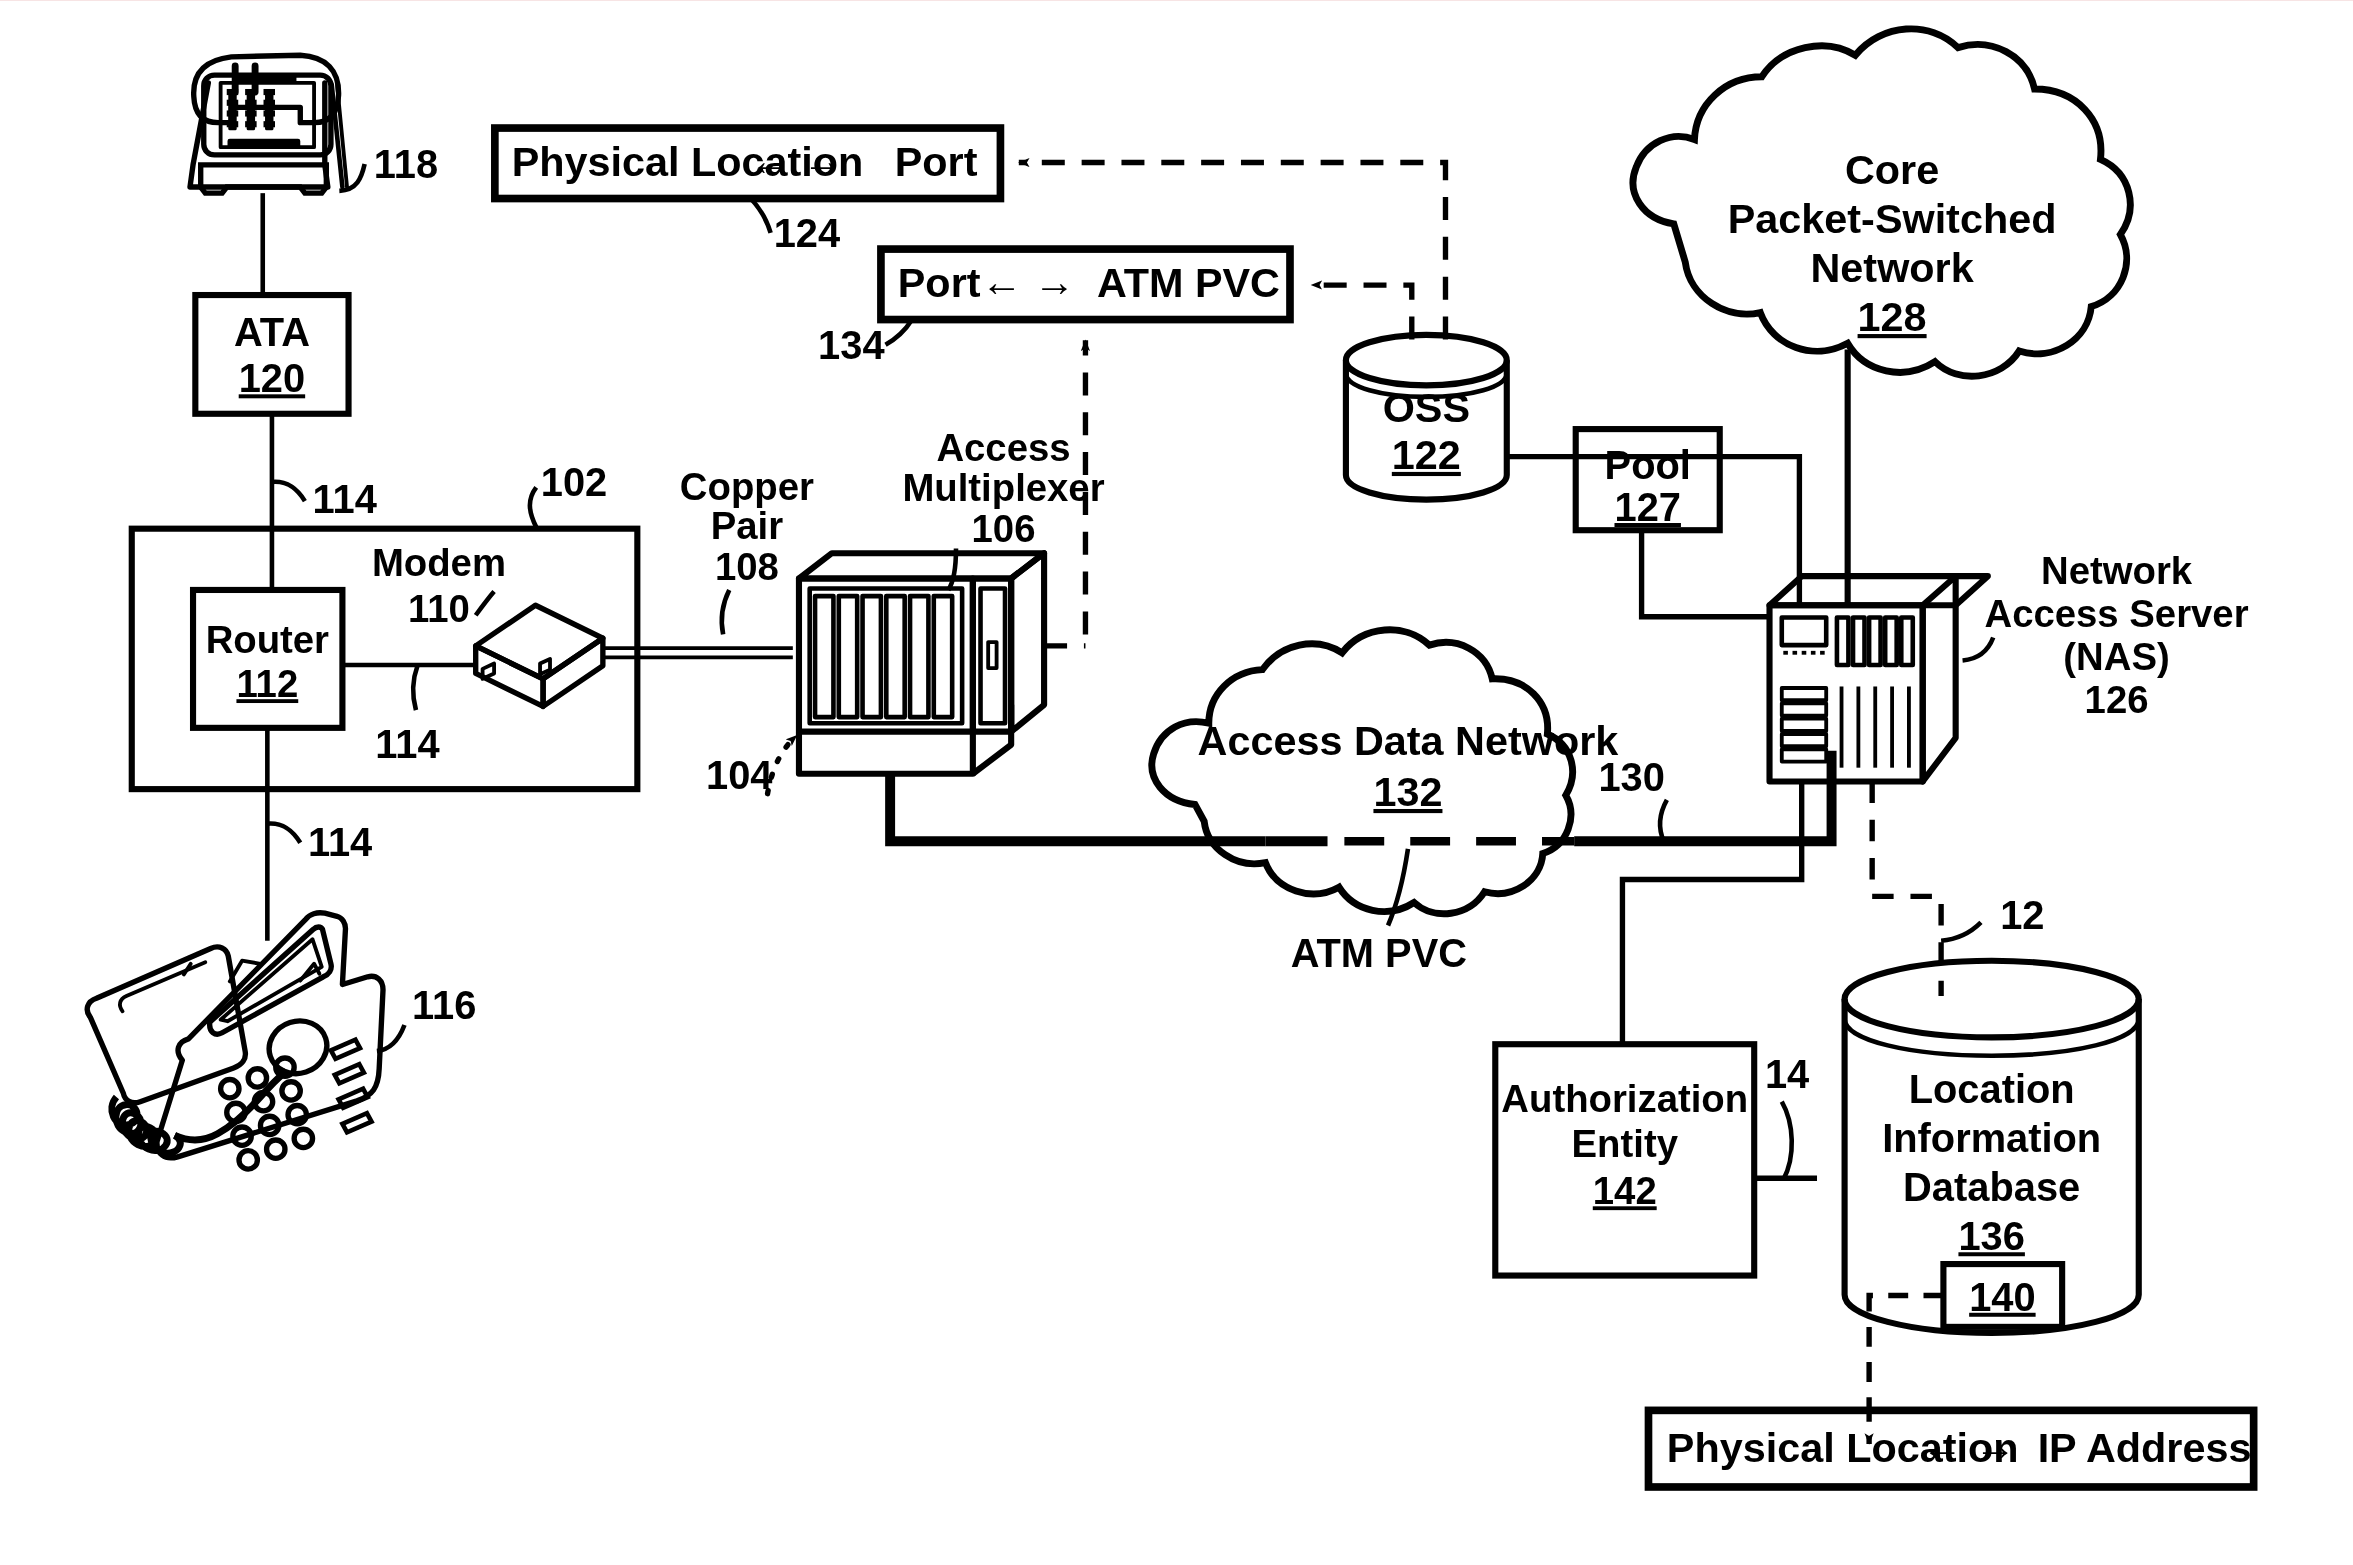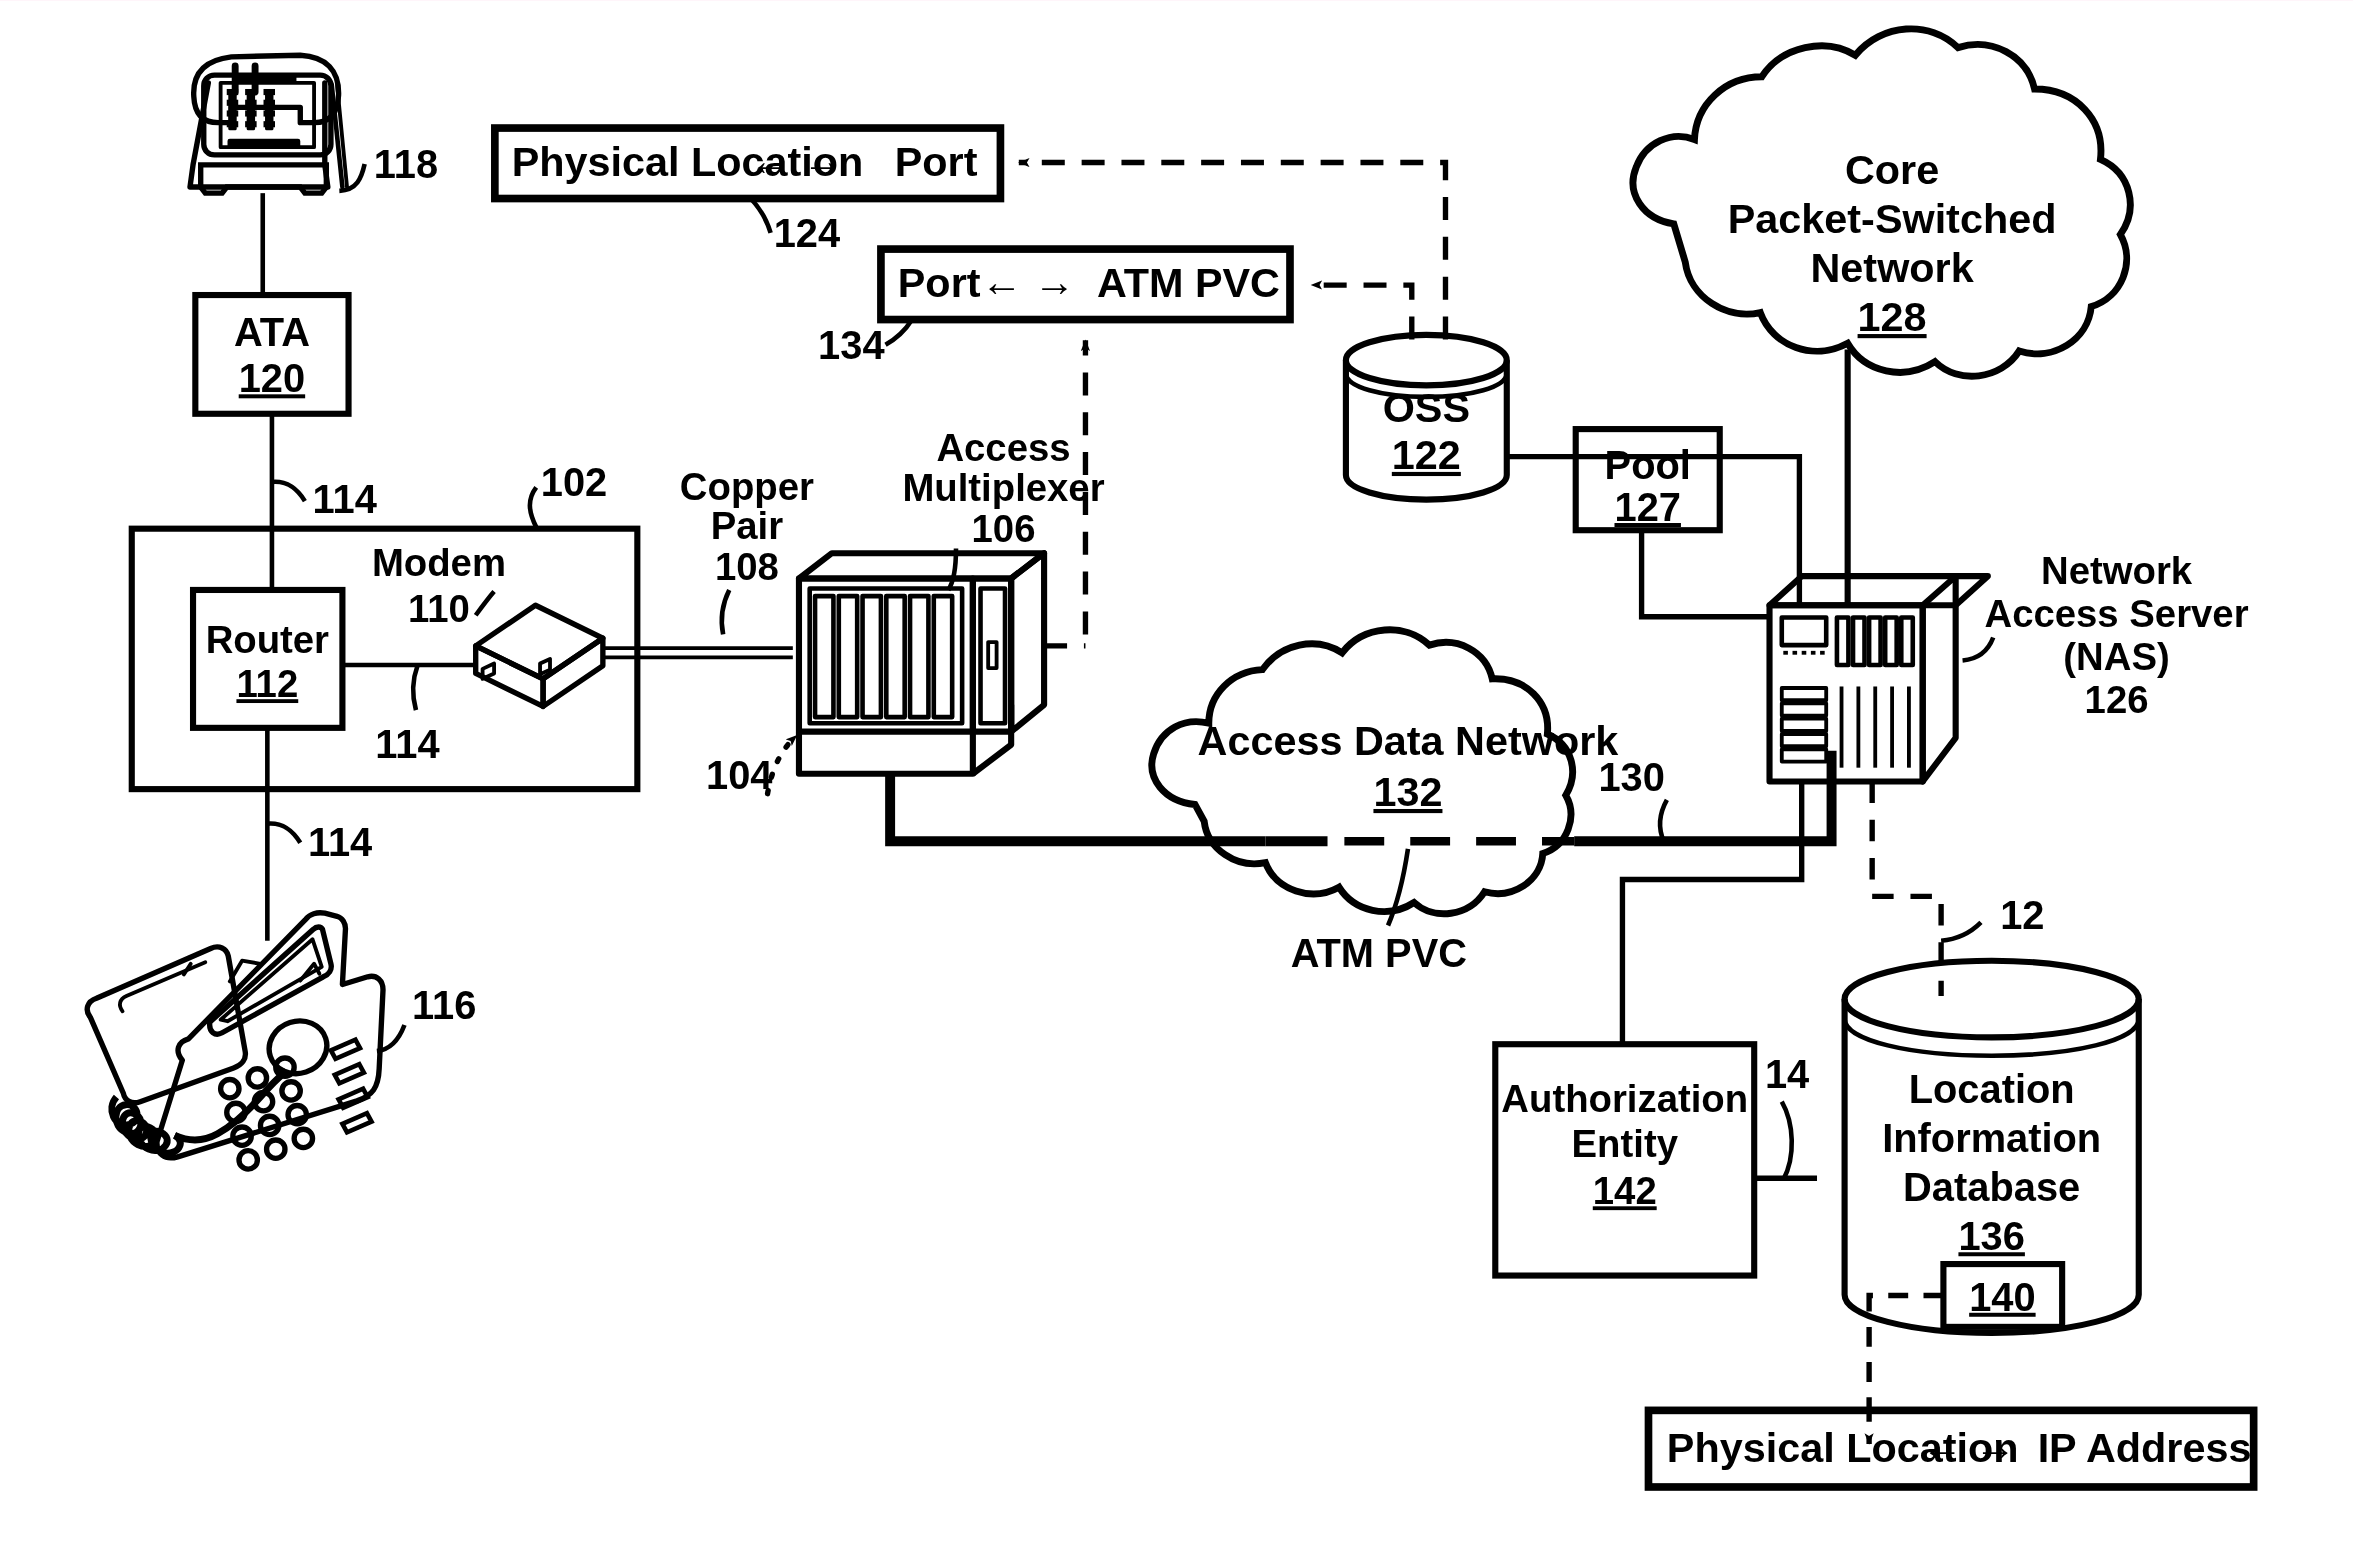--- a/index.html
+++ b/index.html
@@ -1,18 +1,18 @@
 <!DOCTYPE html>
 <html style="font-size:12.3px"><head>
 <meta charset="utf-8">
 <title>Network Location Diagram</title>
 <style>
   html,body{margin:0;padding:0;background:#ffffff;}
   body{font-family:"Liberation Sans","DejaVu Sans",sans-serif;}
-  #stage{position:relative;width:2354px;height:1566px;background:#f9a8d4;overflow:hidden;}
+  #stage{position:relative;width:2354px;height:1566px;background:#b91c1c;overflow:hidden;}
   #stage svg{position:absolute;left:0;top:0;}
   .dtext{font-family:"Liberation Sans","DejaVu Sans",sans-serif;font-weight:bold;fill:#000;}
 </style>
 </head>
 <body>
 
 <div id="stage">
 <svg width="2354" height="1566" viewBox="0 0 3073 2044" xmlns="http://www.w3.org/2000/svg">
 
   <defs>

